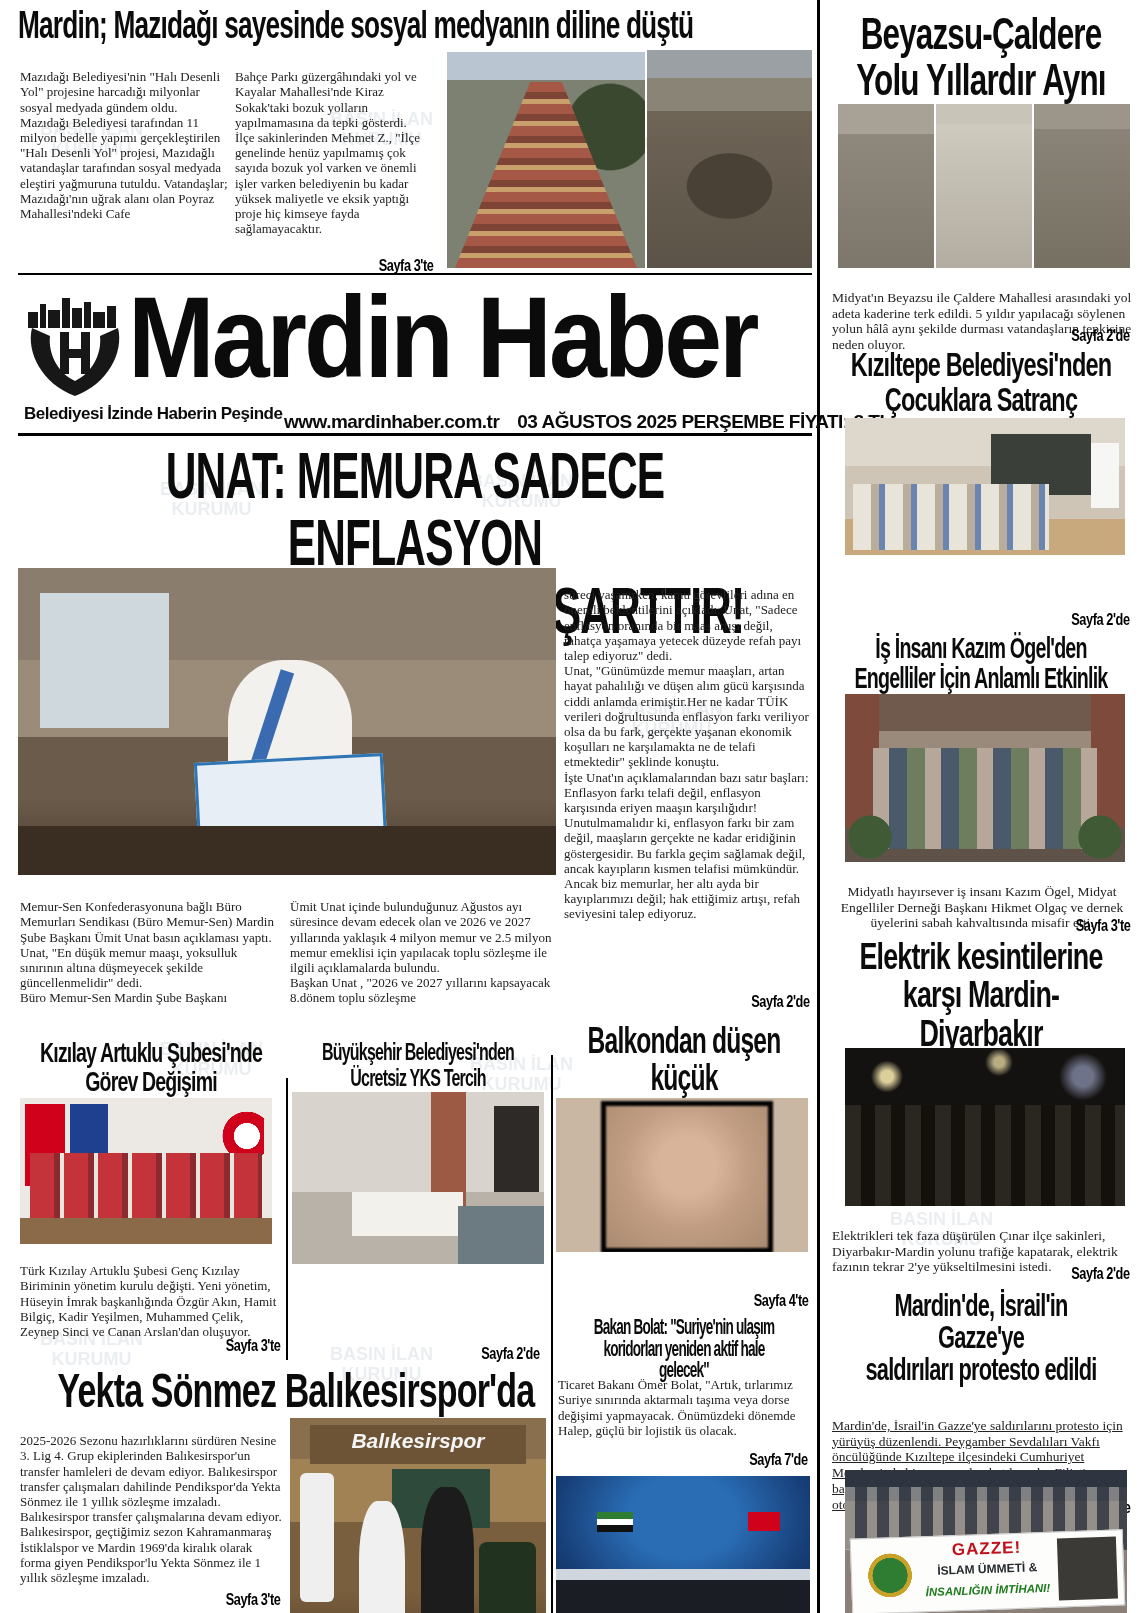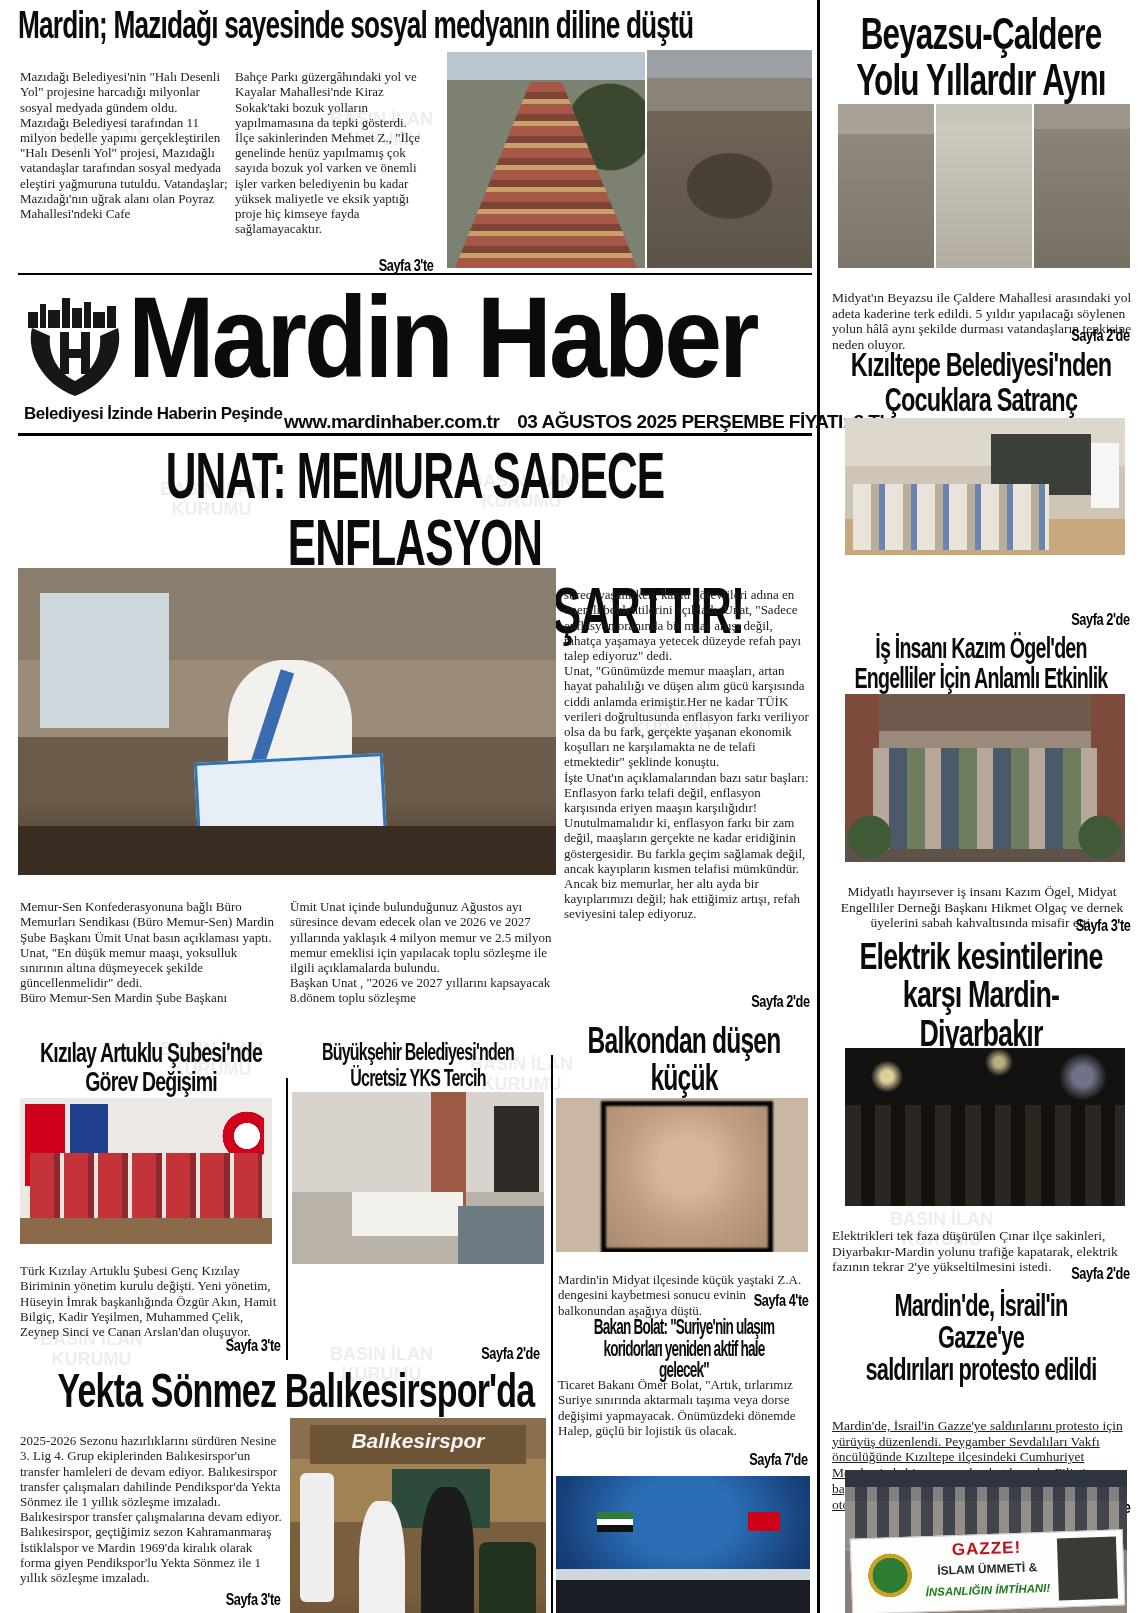--- a/index.html
+++ b/index.html
@@ -173,21 +173,20 @@
     <div class="abs" style="left:51%;top:30%;width:21%;height:70%;background:#1c1c1c;border-radius:40% 40% 0 0;"></div>
     <div class="abs" style="right:4%;bottom:4%;width:22%;height:42%;background:#21331f;border-radius:8px;"></div>
   </div>
 
   <div class="hl" style="left:556px;top:1022px;width:256px;font-size:30px;text-align:center;transform:scale(.82,1.2);transform-origin:50% 0;">Balkondan düşen küçük
 kız ağır yaralandı</div>
   <div class="photo" style="left:556px;top:1098px;width:252px;height:154px;background:#c9b7a3;">
     <div class="abs" style="left:18%;top:2%;width:64%;height:92%;border:5px solid #000;background:radial-gradient(circle at 50% 42%,#d7b49a 0 25%,#c09d82 55%,#a98a70 100%);filter:blur(1px);"></div>
   </div>
   <div class="bt" style="left:558px;top:1257px;width:252px;height:54px;">
-    <span>Mardin'in Midyat ilçesinde küçük yaştaki Z.A. dengesini kaybetmesi sonucu evinin balkonundan aşağıya düştü.</span>
     <span class="pref">Sayfa 4'te</span>
   </div>
   <div class="hl" style="left:556px;top:1316px;width:256px;font-size:17px;text-align:center;transform:scale(.8,1.25);transform-origin:50% 0;">Bakan Bolat: "Suriye'nin ulaşım
 koridorları yeniden aktif hale gelecek"</div>
   <div class="bt" style="left:558px;top:1362px;width:252px;height:108px;">
     <span>Ticaret Bakanı Ömer Bolat, "Artık, tırlarımız Suriye sınırında aktarmalı taşıma veya dorse değişimi yapmayacak. Önümüzdeki dönemde Halep, güçlü bir lojistik üs olacak.</span>
     <span class="pref">Sayfa 7'de</span>
   </div>
   <div class="photo" style="left:556px;top:1476px;width:254px;height:137px;background:radial-gradient(ellipse at 50% 30%,#2a6db5 0 30%,#173f78 70%,#0e2a55 100%);">
     <div class="abs" style="left:16%;top:26%;width:36px;height:20px;background:linear-gradient(180deg,#2e7d32 0 33%,#fff 33% 66%,#111 66%);"></div>

